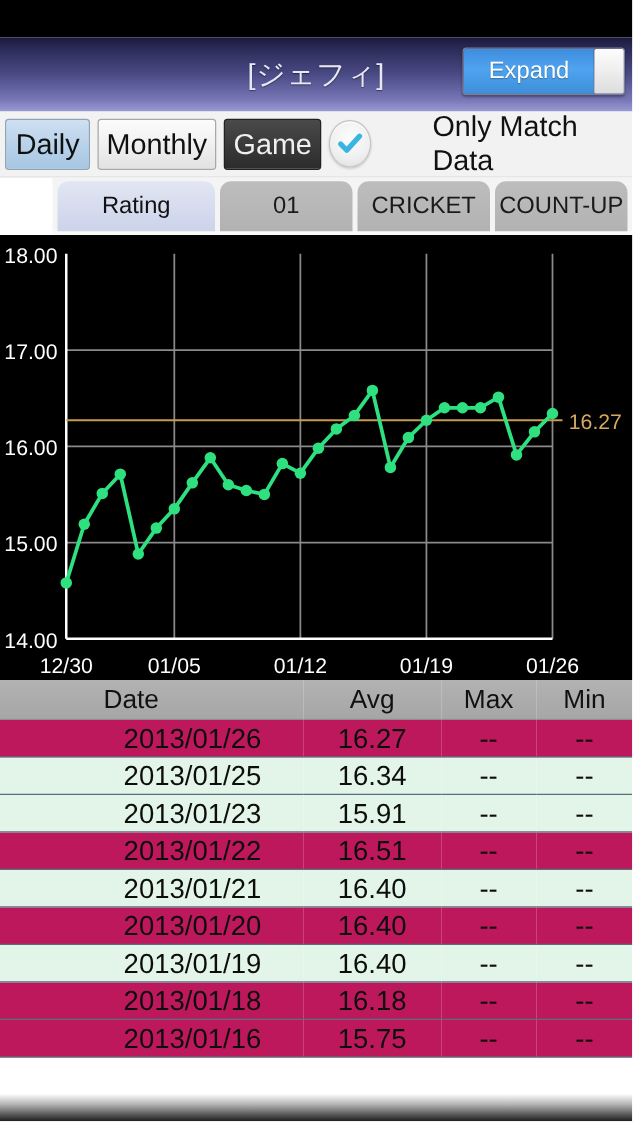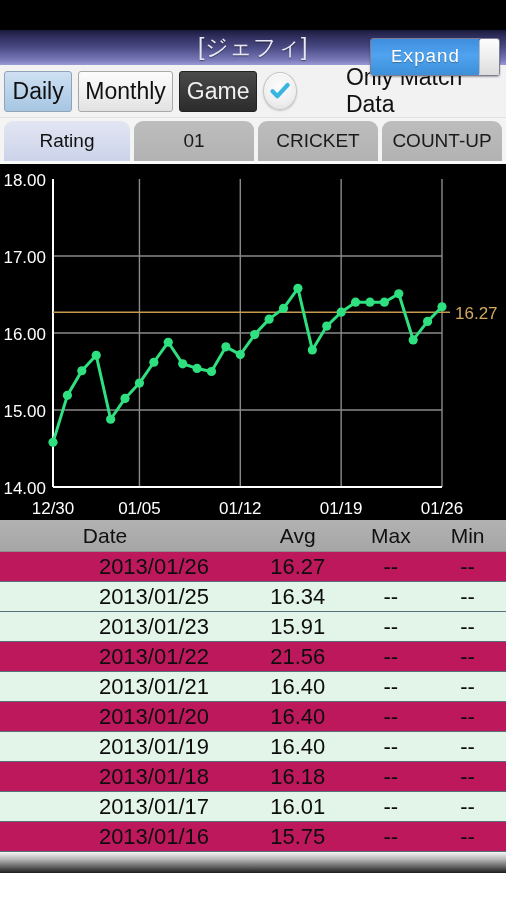--- a/index.html
+++ b/index.html
@@ -25,21 +25,21 @@
   
   .status-bar {
     height: 30px;
     background: #000000;
     width: 100%;
   }
 
   
   .title-bar {
     position: relative;
-    height: 35px;
+    height: 59px;
     background: linear-gradient(to bottom, #1a1a3d 0%, #2e2e5c 18%, #4a4a85 50%, #7878b8 85%, #9a9ad4 100%);
     display: flex;
     align-items: center;
     justify-content: center;
   }
   .title-text {
     color: #e8e8f5;
     font-size: 23px;
     letter-spacing: 0.5px;
     text-shadow: 0 1px 1px rgba(0,0,0,0.45);
@@ -60,21 +60,20 @@
   .expand-label {
     flex: 1 1 auto;
     background: linear-gradient(to bottom, #3f8ddd 0%, #4fa3ef 45%, #3d8fd8 100%);
     color: #ffffff;
     font-size: 19px;
     display: flex;
     align-items: center;
     justify-content: center;
     padding: 0 20px;
     text-shadow: 0 1px 1px rgba(0,0,0,0.3);
-    font-family: Liberation Mono, monospace;
   }
   .expand-knob {
     width: 52px;
     flex: 0 0 52px;
     background: linear-gradient(to bottom, #fdfdfd 0%, #eeeeee 50%, #dcdcdc 100%);
     border-left: 1px solid #b9b9c4;
     border-radius: 2px;
   }
 
   
@@ -145,20 +144,21 @@
 
   
   .tab-bar {
     height: 46px;
     background: #f4f4f4;
     display: flex;
     align-items: flex-end;
     padding: 0 2px;
     box-sizing: border-box;
     border-bottom: 3px solid #fafafa;
+    margin-left: 42px;
   }
   .tab {
     height: 40px;
     flex: 1 1 0;
     margin: 0 2px;
     border-radius: 9px 9px 0 0;
     display: flex;
     align-items: center;
     justify-content: center;
     font-size: 19px;
@@ -348,21 +348,21 @@
             <td class="col-min">--</td>
           </tr>
           <tr class="odd">
             <td class="col-date">2013/01/23</td>
             <td class="col-avg">15.91</td>
             <td class="col-max">--</td>
             <td class="col-min">--</td>
           </tr>
           <tr class="even">
             <td class="col-date">2013/01/22</td>
-            <td class="col-avg">21.56</td>
+            <td class="col-avg">16.51</td>
             <td class="col-max">--</td>
             <td class="col-min">--</td>
           </tr>
           <tr class="odd">
             <td class="col-date">2013/01/21</td>
             <td class="col-avg">16.40</td>
             <td class="col-max">--</td>
             <td class="col-min">--</td>
           </tr>
           <tr class="even">
@@ -376,26 +376,20 @@
             <td class="col-avg">16.40</td>
             <td class="col-max">--</td>
             <td class="col-min">--</td>
           </tr>
           <tr class="even">
             <td class="col-date">2013/01/18</td>
             <td class="col-avg">16.18</td>
             <td class="col-max">--</td>
             <td class="col-min">--</td>
           </tr>
-          <tr class="odd">
-            <td class="col-date">2013/01/17</td>
-            <td class="col-avg">16.01</td>
-            <td class="col-max">--</td>
-            <td class="col-min">--</td>
-          </tr>
           <tr class="even">
             <td class="col-date">2013/01/16</td>
             <td class="col-avg">15.75</td>
             <td class="col-max">--</td>
             <td class="col-min">--</td>
           </tr>
         </tbody>
     </table>
     <div class="scroll-shadow"></div>
   </div>

